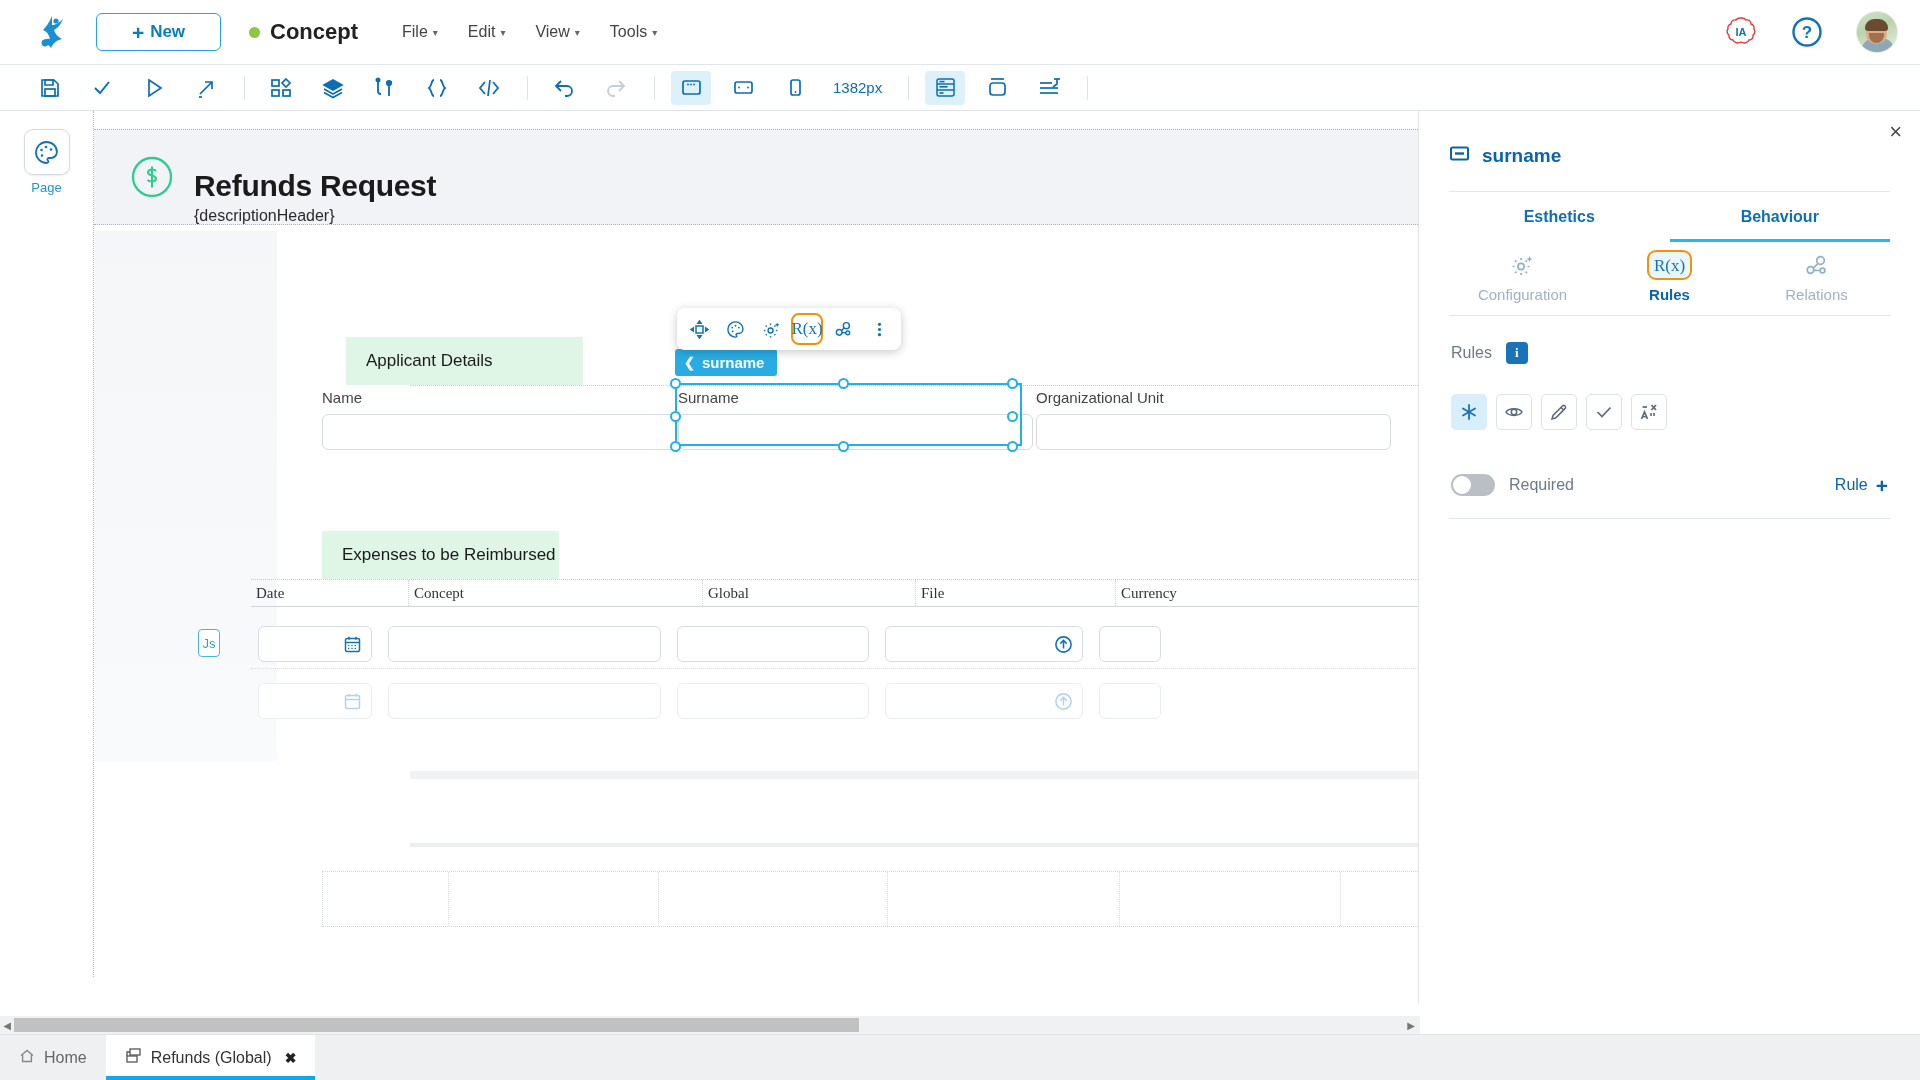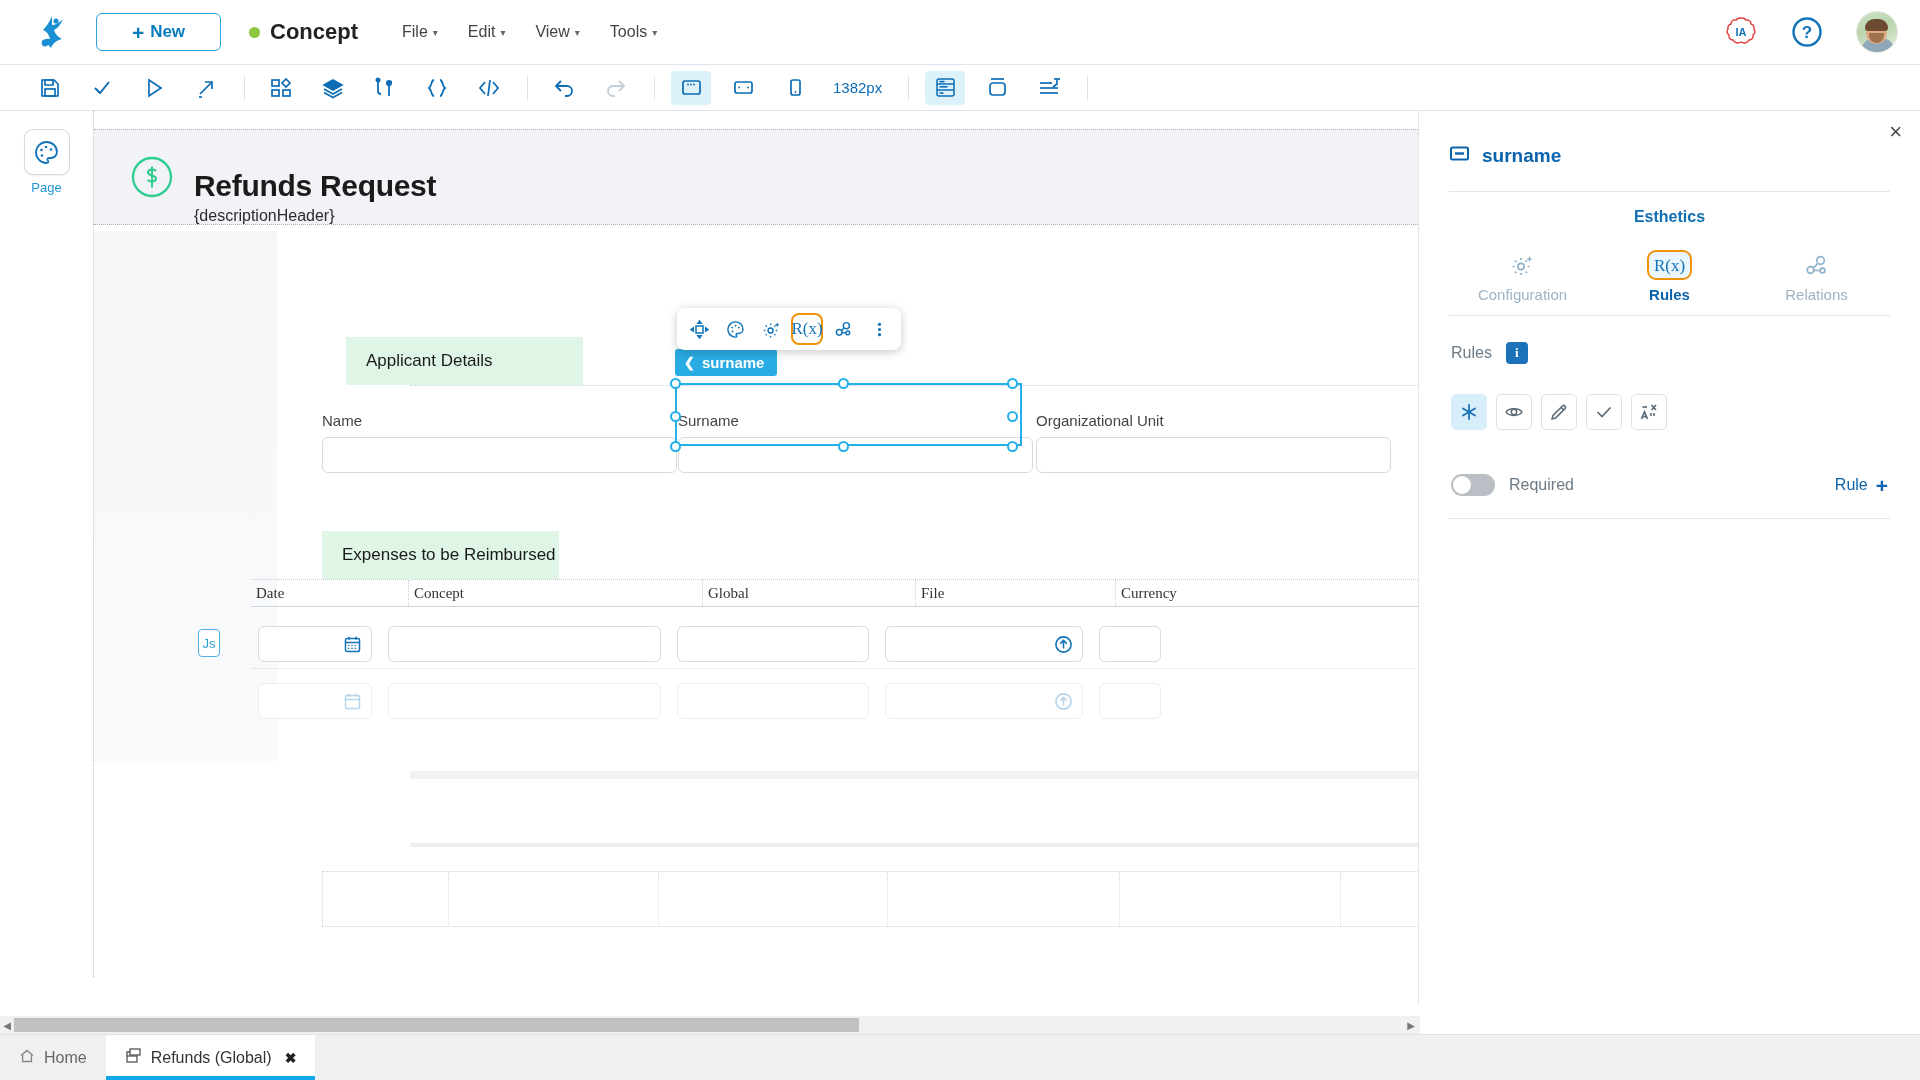--- a/index.html
+++ b/index.html
@@ -98,21 +98,21 @@
   .grey-strip{
     position:absolute; top:120px; left:0; width:183px; height:530px;
     background:linear-gradient(180deg,#f4f6f8 0%,#f8fafb 100%);
   }
 
   .sect-title{
     position:absolute; width:237px; height:48px; background:#dff5e6;
     display:flex; align-items:center; padding-left:20px; font-size:17px; color:#1b1b1b;
   }
 
-  .fld{ position:absolute;margin-top:23px; }
+  .fld{ position:absolute; }
   .fld .lab{ font-size:15px; color:#444; height:22px; }
   .fld .inp{
     margin-top:3px; height:36px; border:1px solid #d5dbe0; border-radius:6px; background:#fff;
   }
   .row-dotted{
     position:absolute; left:316px; right:0; border-top:1px dotted #c8ced4;
   }
 
   
   .selected-outline{
@@ -639,20 +639,23 @@
       </span>
       <span>surname</span>
     </div>
 
     <div class="rp-divider"></div>
 
     <div class="rp-tabs">
       <div class="rp-tab">
         <span>Esthetics</span>
       </div>
+      <div class="rp-tab active">
+        <span>Behaviour</span>
+      </div>
     </div>
 
     <div class="rp-subtabs">
       <div class="rp-subtab">
         <div class="ic">
           <svg width="25" height="25" viewBox="0 0 25 25" fill="none" stroke="#8fb1c9" stroke-width="1.7">
             <circle cx="11" cy="13.5" r="3.1"></circle>
             <path d="M11 7 v-2 M11 22 v-2 M4.5 13.5 h-2 M19.5 13.5 h-2 M6.4 8.9 L5 7.5 M17 20 L15.6 18.6 M15.6 8.9 L17 7.5 M5 20 L6.4 18.6"></path>
             <path d="M19.5 3 l.9 2.2 2.2 .9 -2.2 .9 -.9 2.2 -.9 -2.2 -2.2 -.9 2.2 -.9z" fill="#8fb1c9" stroke="none"></path>
           </svg>

